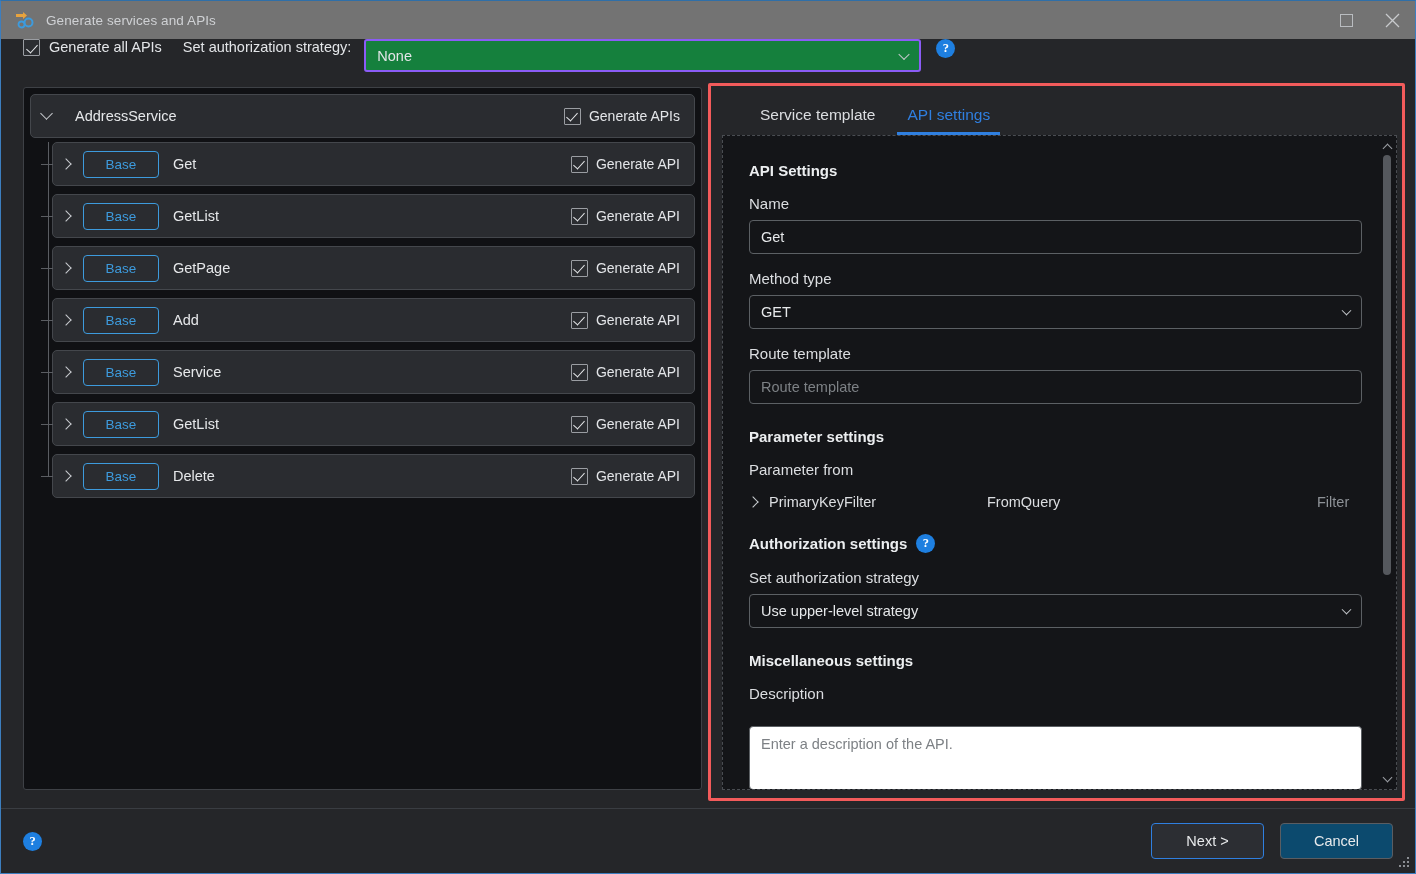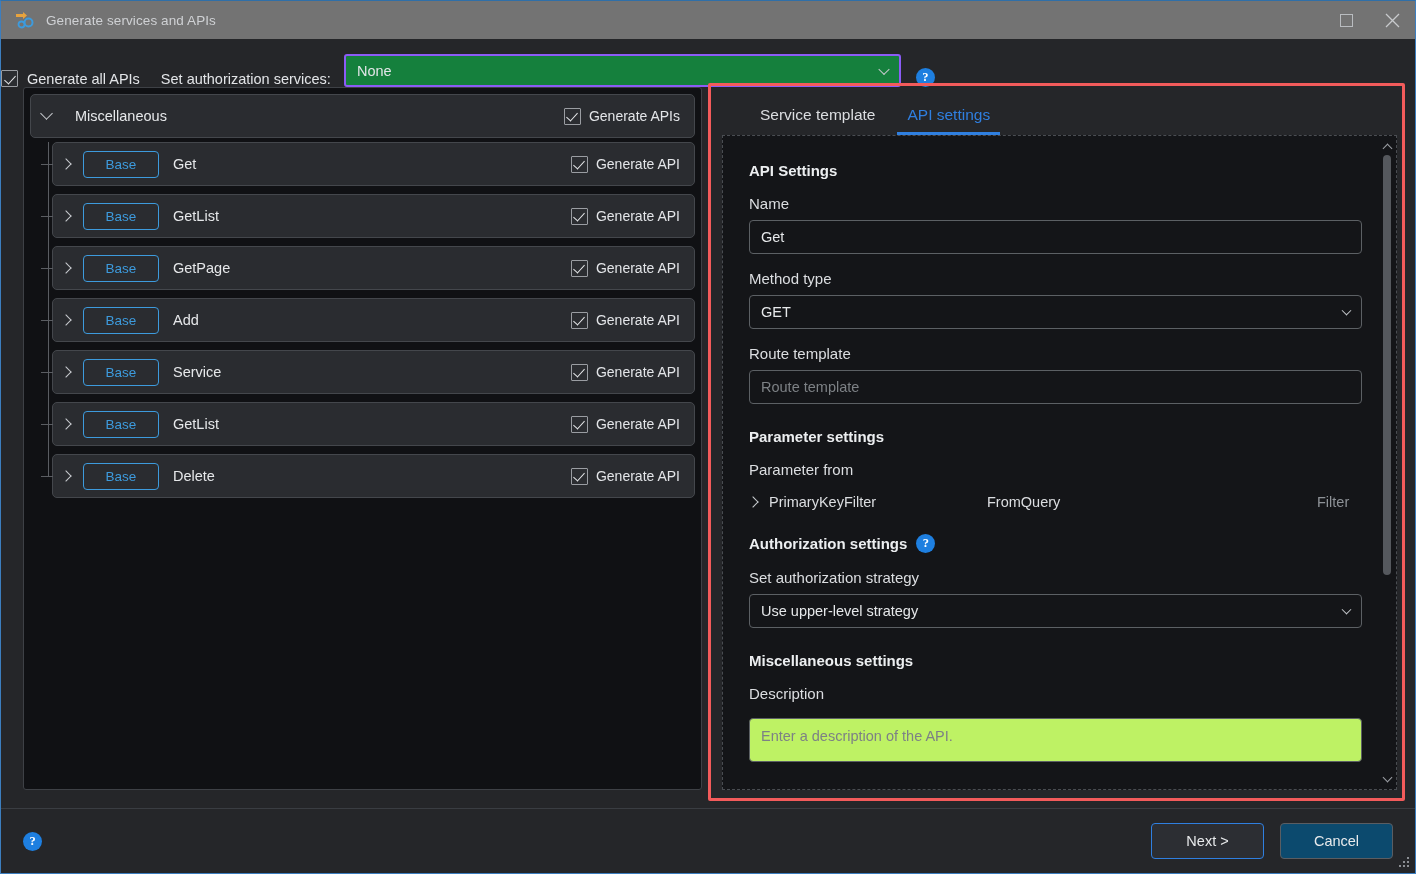--- a/index.html
+++ b/index.html
@@ -32,21 +32,21 @@
   .win-controls { position: absolute; right: 0; top: 0; height: 38px; display: flex; }
   .win-btn {
     width: 46px; height: 38px; display: flex; align-items: center; justify-content: center;
     color: #c8cacd;
   }
   .sq { width: 13px; height: 13px; border: 1.4px solid #b9bcc0; }
 
   
   .topbar {
     flex: 0 0 48px; height: 48px;
-    display: flex; align-items: flex-end; 
+    display: flex; align-items: flex-start; padding-left: 22px;
     background: #252629;
   }
   .chk {
     width: 17px; height: 17px; border: 1.3px solid #9a9da2; background: #2b2d31;
     position: relative; flex: 0 0 17px; border-radius: 1px;
   }
   .chk.checked::after {
     content: ""; position: absolute; left: 4.5px; top: 1.5px;
     width: 5px; height: 10px; border: solid #e6e8ea; border-width: 0 1.9px 1.9px 0;
     transform: rotate(42deg);
@@ -157,21 +157,21 @@
   .sec-head { margin-top: 24px; }
   .param-row {
     margin-top: 16px; display: flex; align-items: center; font-size: 14.5px; color: #dcdee1;
   }
   .param-row .pchev { width: 8px; height: 8px; border: solid #c9ccd0; border-width: 0 1.5px 1.5px 0;
     transform: rotate(-45deg); margin-right: 12px; flex: 0 0 8px; }
   .param-name { width: 218px; }
   .param-from { width: 330px; }
   .param-filter { color: #8d9196; }
   .desc-box {
-    margin-top: 16px; height: 44px; background: #bef264; border: 1px solid #5c6064;
+    margin-top: 24px; height: 64px; background: #ffffff; border: 1px solid #5c6064;
     border-radius: 4px; padding: 9px 11px; font-size: 14.5px; color: #7d8185;
   }
 
   
   .vscroll {
     position: absolute; right: 1px; top: 1px; bottom: 1px; width: 16px; background: #141518;
     display: flex; flex-direction: column; align-items: center;
   }
   .vs-arrow { height: 18px; width: 16px; display: flex; align-items: center; justify-content: center; }
   .vs-up { width: 7px; height: 7px; border: solid #9c9fa4; border-width: 1.4px 0 0 1.4px; transform: translateY(2px) rotate(45deg); }
@@ -218,36 +218,36 @@
         <svg width="15" height="15" viewBox="0 0 15 15">
             <path d="M1 1 L14 14 M14 1 L1 14" stroke="#c8cacd" stroke-width="1.3"></path>
           </svg>
       </div>
     </div>
   </div>
 
   <div class="topbar">
     <div class="chk checked"></div>
     <div class="chk-label">Generate all APIs</div>
-    <div class="strategy-label">Set authorization services:</div>
+    <div class="strategy-label">Set authorization strategy:</div>
     <div class="select top-select">
       <span>None</span>
       <span class="caret"></span>
     </div>
     <div class="help-dot top-help">?</div>
   </div>
 
   <div class="body">
 
     <div class="tree-panel">
       <div class="tree-root">
         <div class="twisty">
             <span class="chev-down"></span>
           </div>
-        <div class="root-name">Miscellaneous</div>
+        <div class="root-name">AddressService</div>
         <div class="row-chk">
           <span class="chk checked"></span>
           <span class="chk-txt">Generate APIs</span>
         </div>
       </div>
       <div class="children" id="tree-children">
         <div class="trunk" id="tree-trunk" style="height: 334px;"></div>
       <div class="tree-item">
             <div class="twisty">
               <span class="chev-right"></span>

